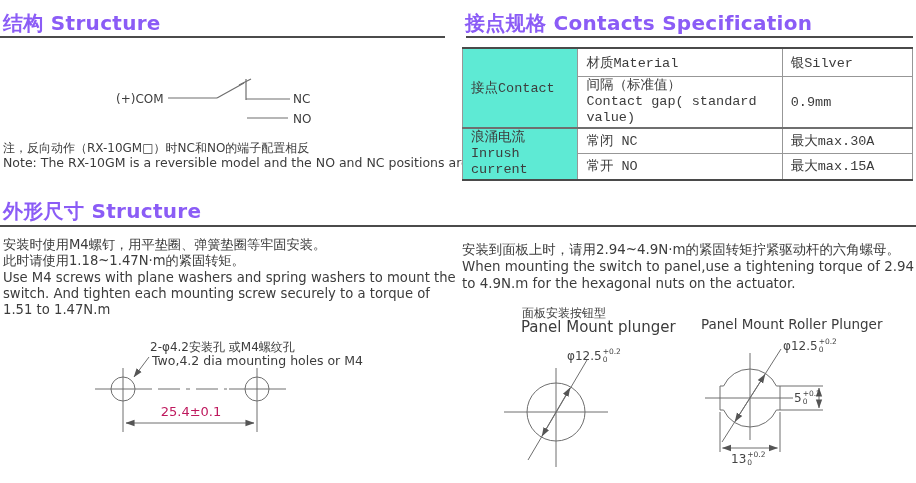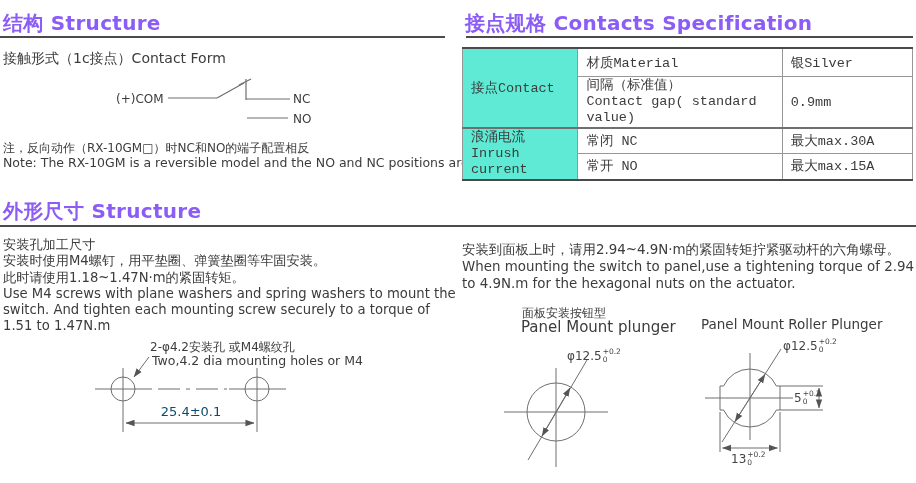--- a/index.html
+++ b/index.html
@@ -95,21 +95,20 @@
       <line x1="720" y1="412" x2="720" y2="452"></line>
       <line x1="780" y1="412" x2="780" y2="452"></line>
       <line x1="750" y1="448" x2="722.5" y2="448" marker-end="url(#arr)"></line>
       <line x1="750" y1="448" x2="777.5" y2="448" marker-end="url(#arr)"></line>
     </g>
   </svg>
 
   <div class="abs h1" style="left:3px;top:10px;">结构 Structure</div>
   <div class="rule" style="left:0;top:36px;width:445px;"></div>
 
-  <div class="abs sub" style="left:3px;top:50px;">接触形式（1c接点）Contact Form</div>
 
   <div class="abs small" style="left:116px;top:92px;">(+)COM</div>
   <div class="abs small" style="left:293px;top:92px;">NC</div>
   <div class="abs small" style="left:293px;top:112px;">NO</div>
 
   <div class="abs small" style="left:3px;top:140px;">注，反向动作（RX-10GM□）时NC和NO的端子配置相反</div>
   <div class="abs note" style="left:3px;top:155px;">Note: The RX-10GM is a reversible model and the NO and NC positions are reversed</div>
 
   <div class="abs h1" style="left:465px;top:10px;">接点规格 Contacts Specification</div>
   <div class="rule" style="left:466px;top:36px;width:447px;"></div>
@@ -140,31 +139,30 @@
       <td class="p">常开 NO</td>
       <td class="v">最大max.15A</td>
     </tr>
   </tbody>
     </table>
 
   <div class="abs h1" style="left:3px;top:198px;">外形尺寸 Structure</div>
   <div class="rule" style="left:0;top:225px;width:916px;"></div>
 
   <div class="abs body13" style="left:3px;top:237px;">
-    <div>安装孔加工尺寸</div>
     <div>安装时使用M4螺钉，用平垫圈、弹簧垫圈等牢固安装。</div>
     <div>此时请使用1.18~1.47N·m的紧固转矩。</div>
     <div>Use M4 screws with plane washers and spring washers to mount the</div>
     <div>switch. And tighten each mounting screw securely to a torque of</div>
     <div>1.51 to 1.47N.m</div>
   </div>
 
   <div class="abs diaglbl" style="left:150px;top:339px;">2-φ4.2安装孔 或M4螺纹孔</div>
   <div class="abs diaglbl" style="left:152px;top:353px;font-size:12.5px;">Two,4.2 dia mounting holes or M4</div>
-  <div class="abs ctr" style="left:146px;top:404px;width:90px;font-size:13px;color:#0c4a6e;">25.4±0.1</div>
+  <div class="abs ctr" style="left:146px;top:404px;width:90px;font-size:13px;color:#be185d;">25.4±0.1</div>
 
   <div class="abs rbody" style="left:462px;top:241px;">
     <div>安装到面板上时，请用2.94~4.9N·m的紧固转矩拧紧驱动杆的六角螺母。</div>
     <div>When mounting the switch to panel,use a tightening torque of 2.94</div>
     <div>to 4.9N.m for the hexagonal nuts on the actuator.</div>
   </div>
 
   <div class="abs diaglbl" style="left:522px;top:305px;">面板安装按钮型</div>
   <div class="abs" style="left:521px;top:318px;font-size:15px;">Panel Mount plunger</div>
   <div class="abs" style="left:701px;top:316px;font-size:13.5px;">Panel Mount Roller Plunger</div>

